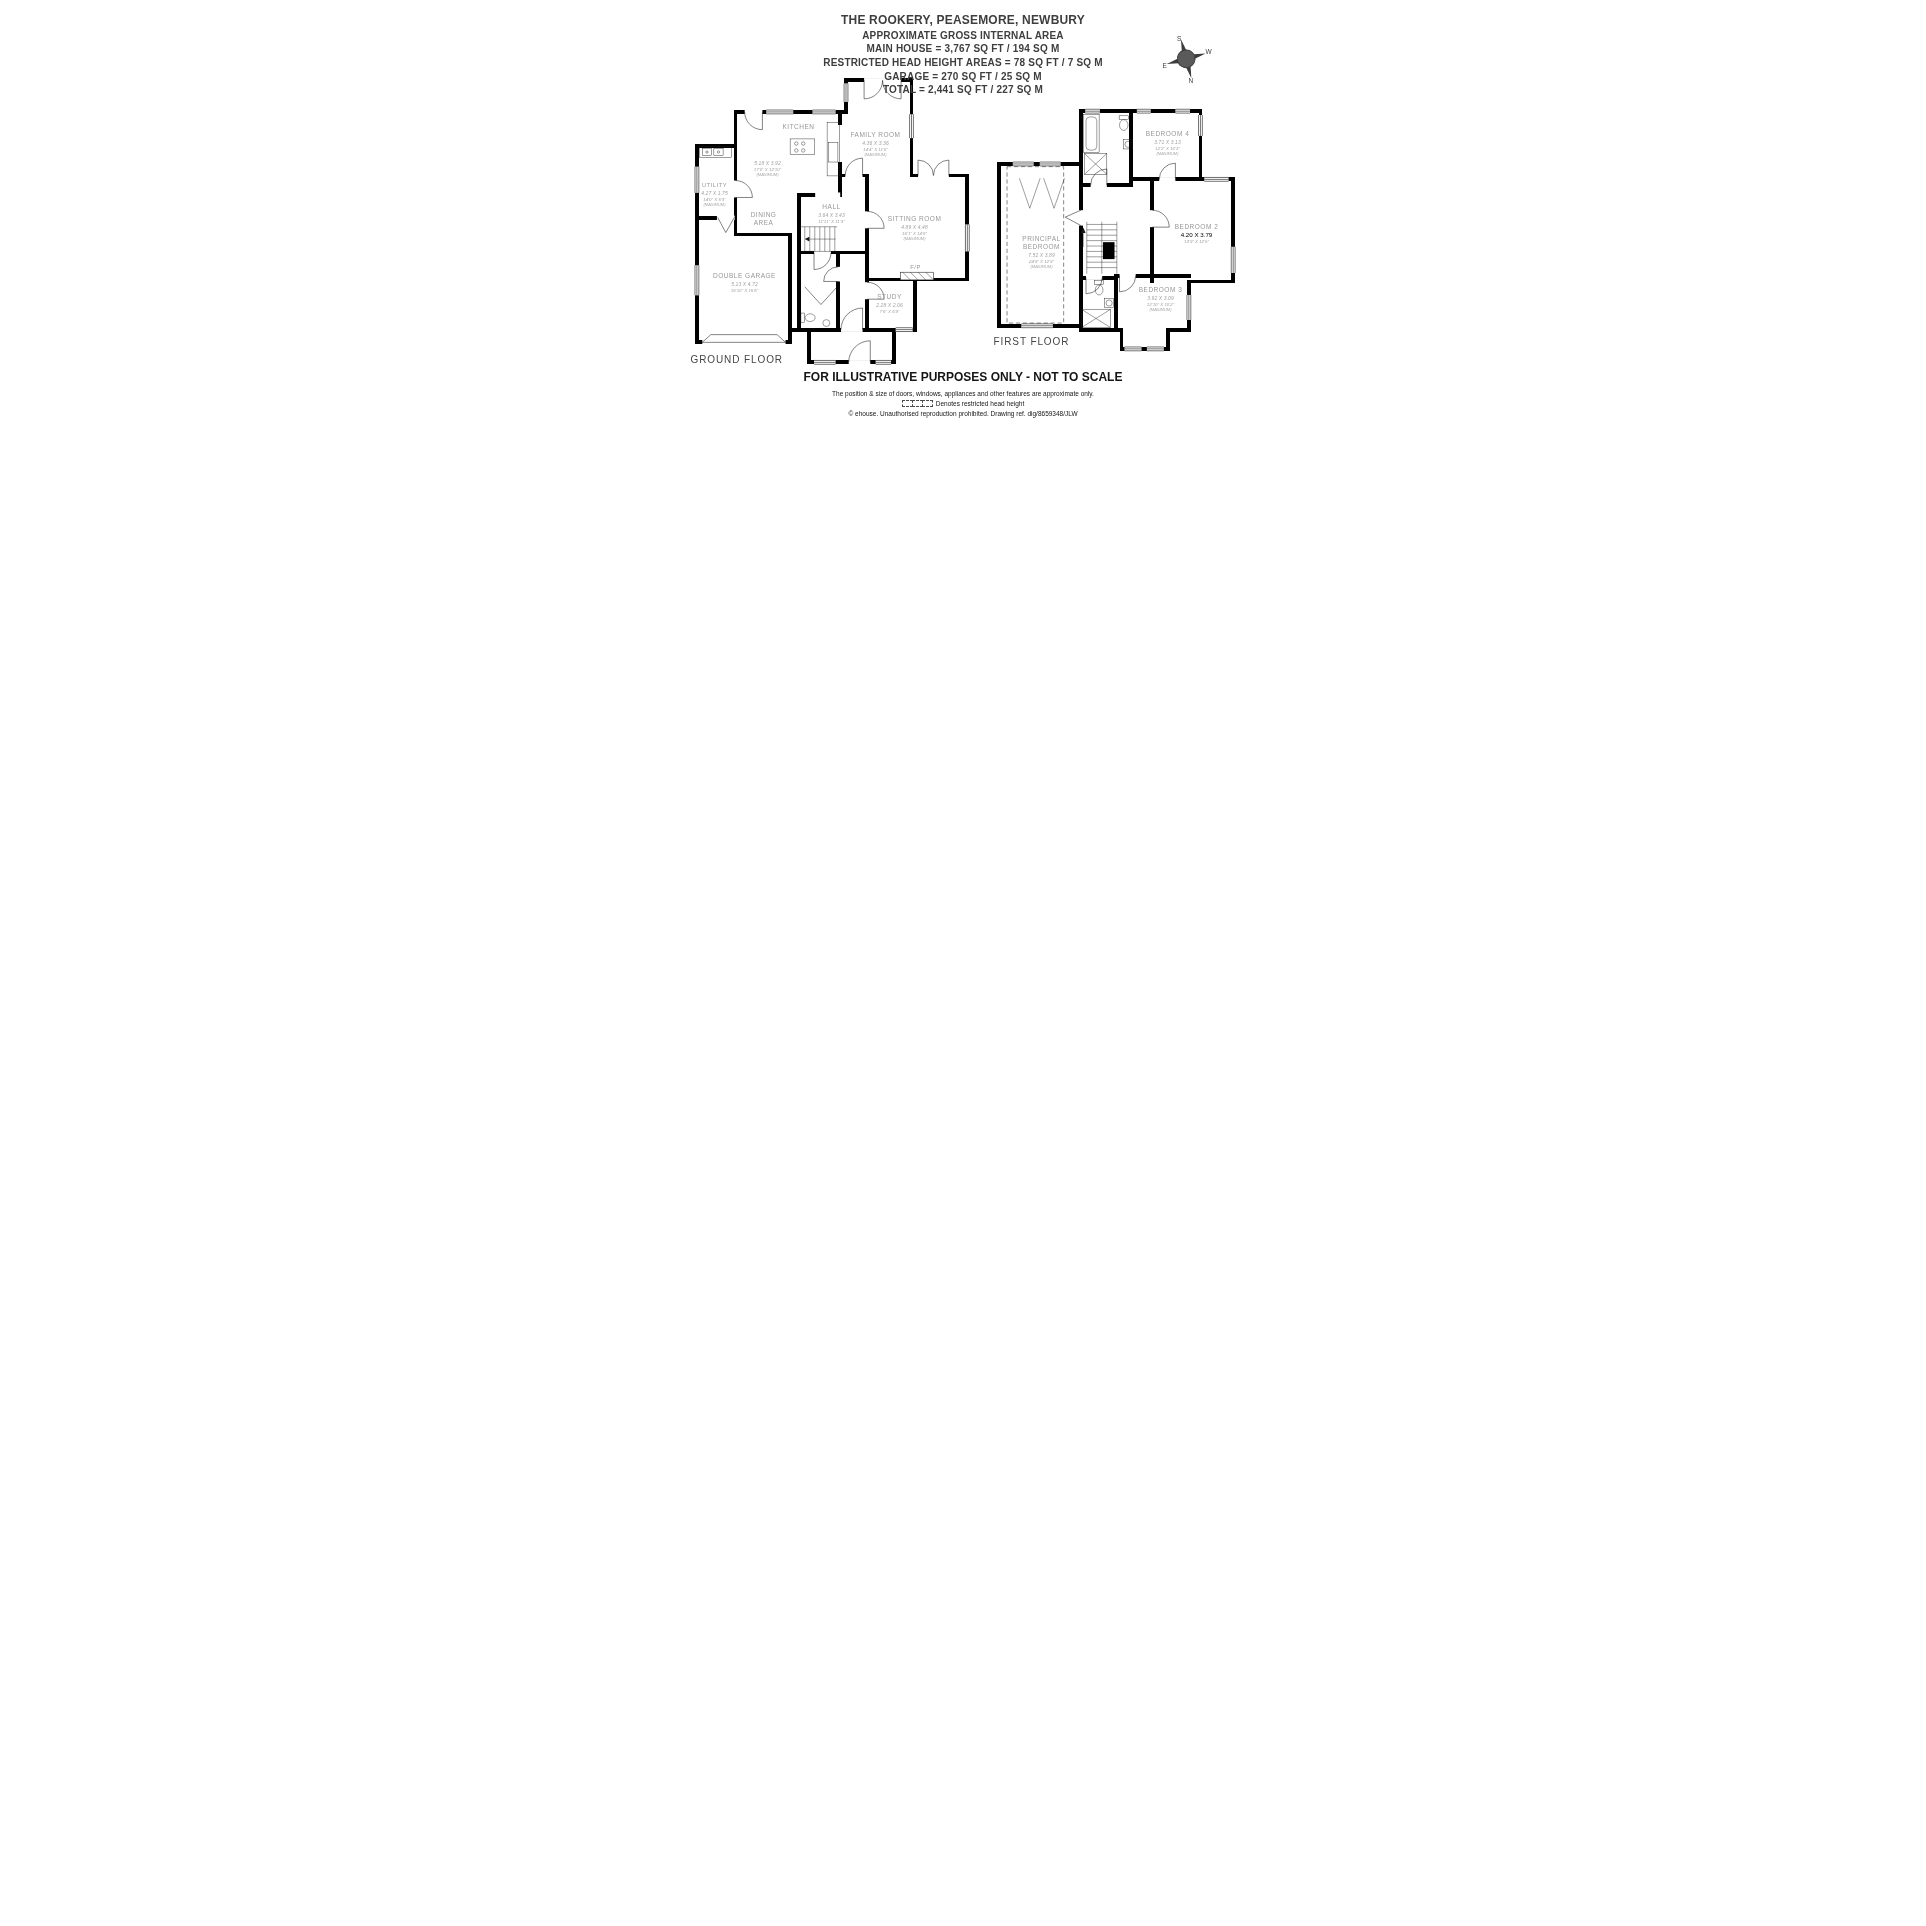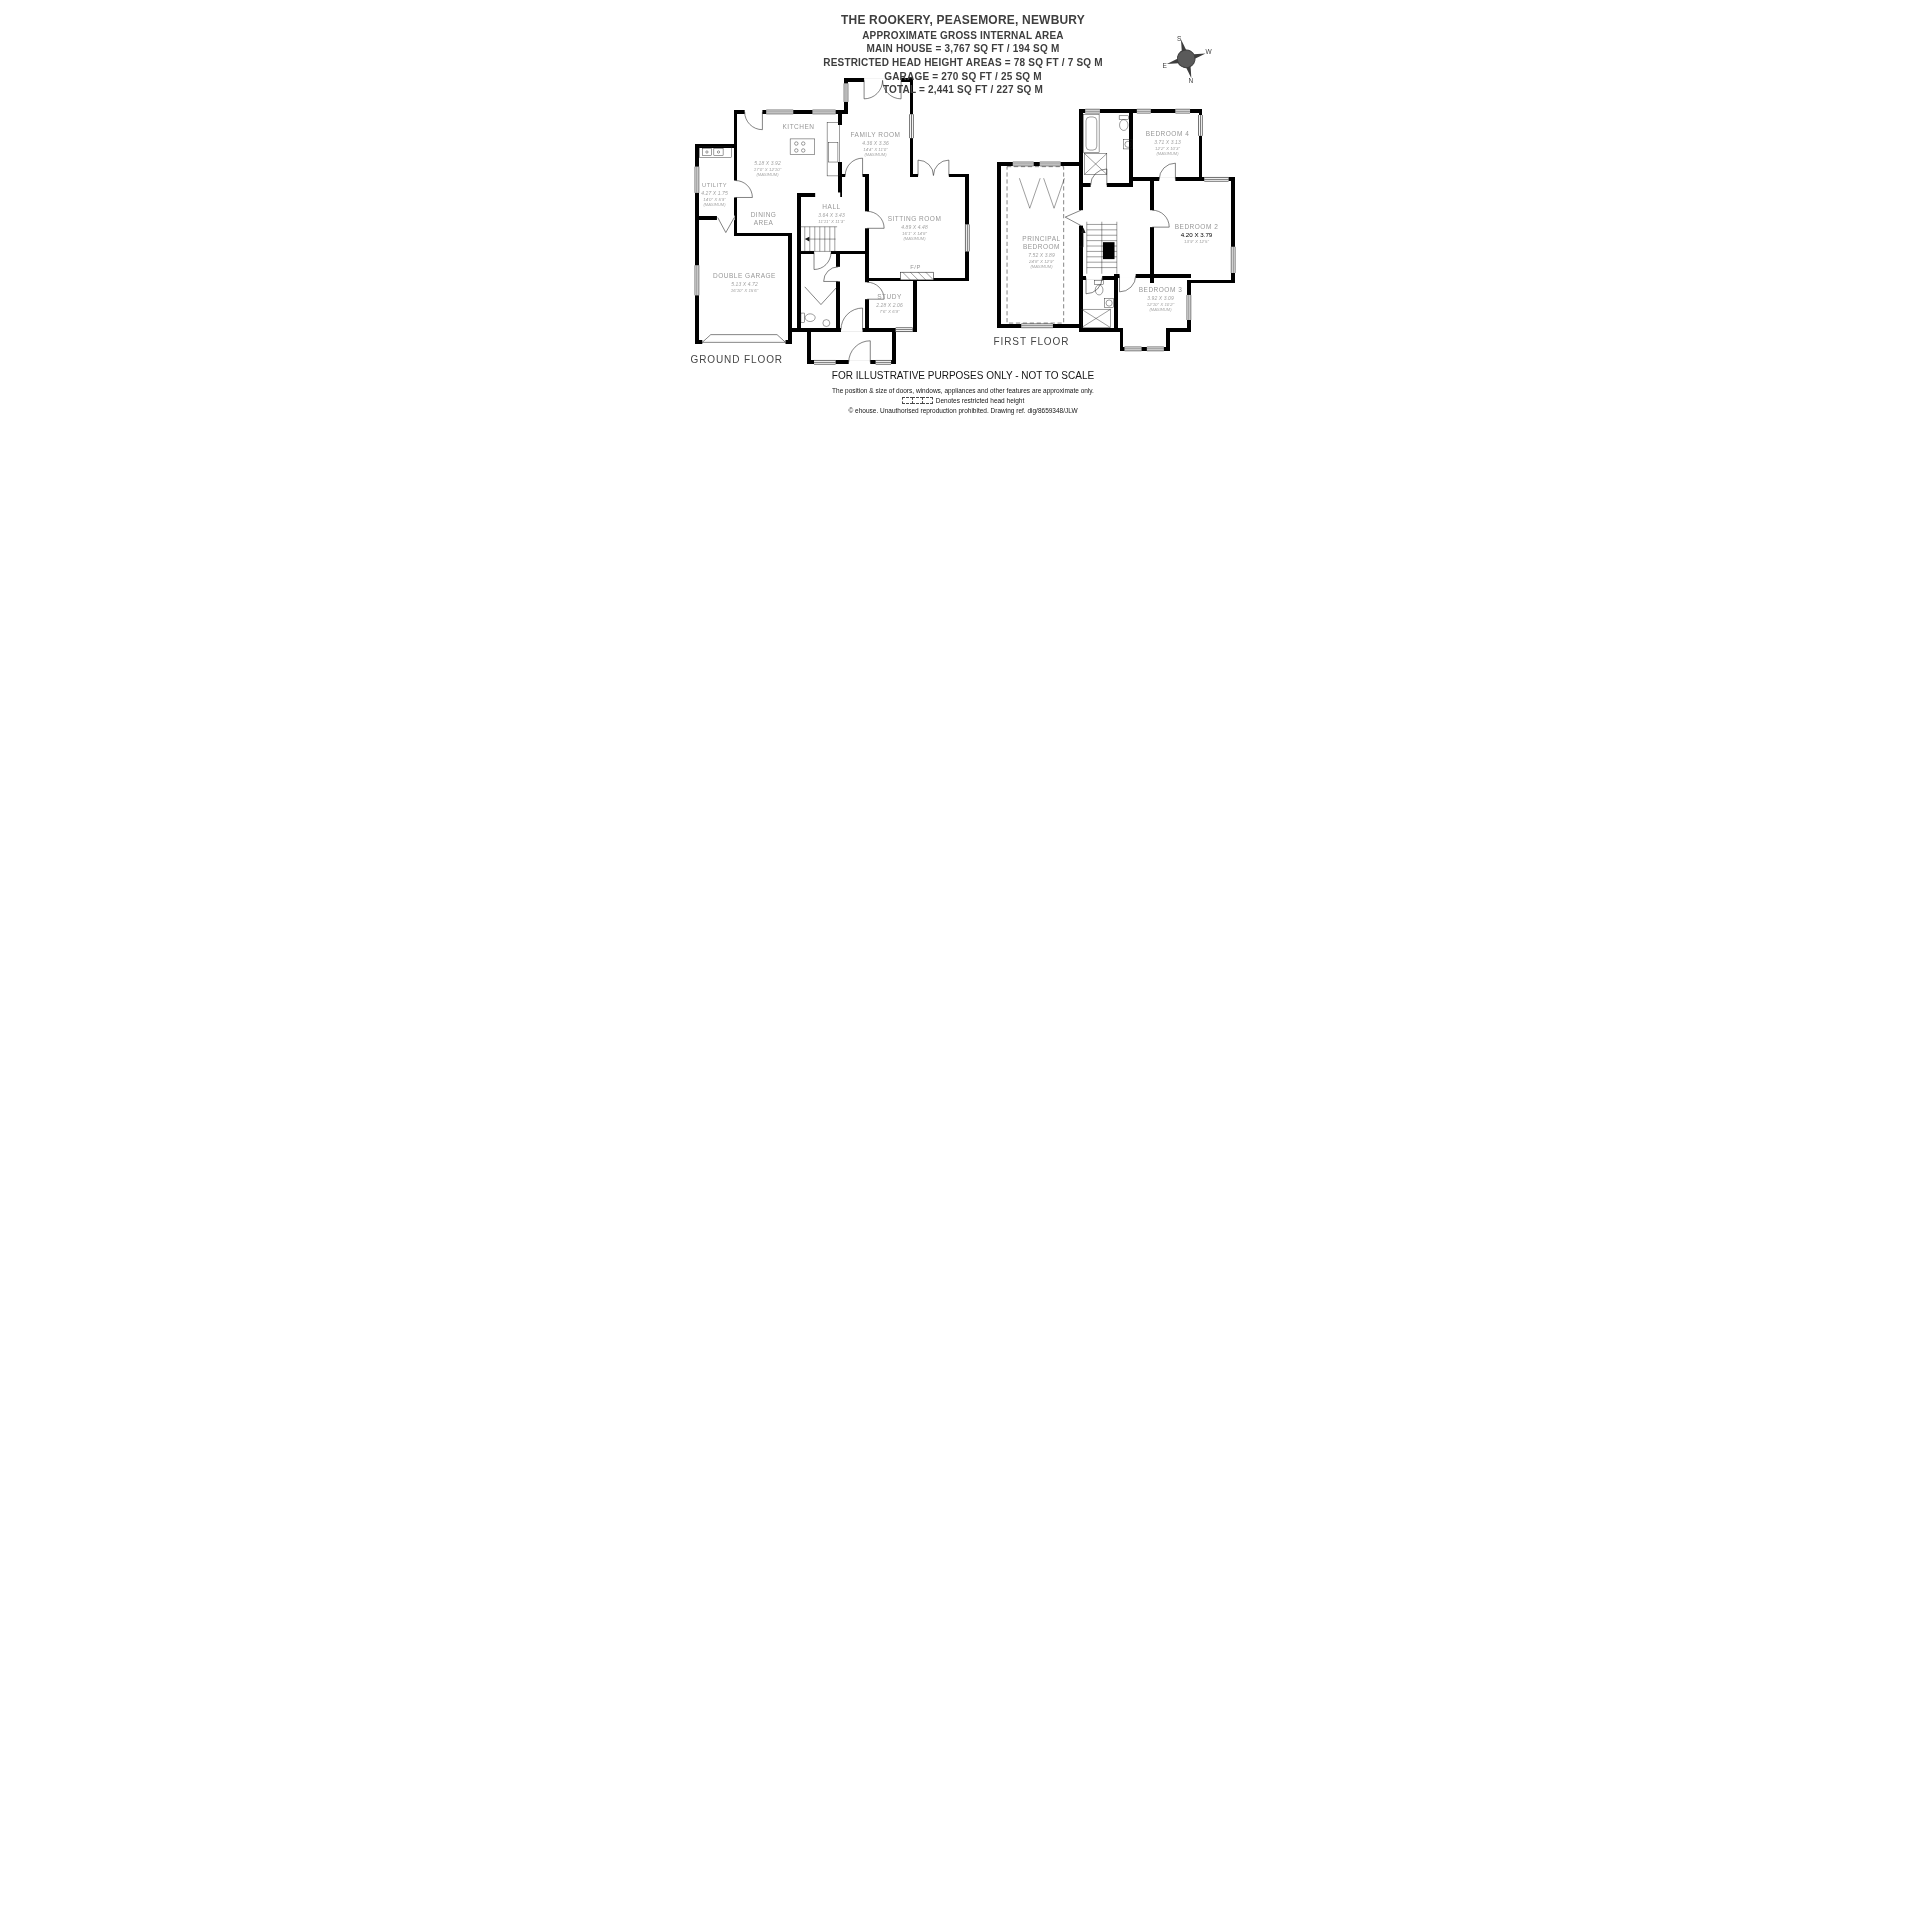--- a/index.html
+++ b/index.html
@@ -13,21 +13,21 @@
   
   .room-label{position:absolute;transform:translateX(-50%);text-align:center;z-index:3;}
   .rname{font-size:6.5px;letter-spacing:0.5px;color:#979797;line-height:8px;}
   .rname.small{font-size:5.8px;}
   .rdim{font-size:5px;font-style:italic;color:#a2a2a2;margin-top:1.2px;letter-spacing:0.1px;}
   .rdim2{font-size:4.4px;font-style:italic;color:#a2a2a2;margin-top:0.8px;}
   .rnote{font-size:4px;font-style:italic;color:#a8a8a8;margin-top:0.4px;}
   .floor-label{position:absolute;font-size:10px;letter-spacing:0.9px;color:#464646;z-index:3;}
   
   .footer{position:absolute;left:0;top:370px;width:601px;text-align:center;color:#151515;z-index:3;}
-  .footer .f1{font-size:10px;font-weight:normal;margin-bottom:6px;}
+  .footer .f1{font-size:12px;font-weight:bold;margin-bottom:6px;}
   .footer .f2{font-size:6.5px;margin-bottom:3.1px;}
   .footer .fleg{font-size:6.5px;margin-bottom:3.1px;display:flex;justify-content:center;align-items:center;gap:3.1px;}
   .legend-boxes{display:inline-flex;}
   .legend-box{width:8.9px;height:4.6px;border:0.6px dashed #4a4a4a;margin-right:-0.6px;}
   .footer .f3{font-size:6.5px;}
   
   .wall{stroke:#000;stroke-width:10;fill:none;stroke-linecap:square;}
   .gap{fill:#fff;}
   .win{stroke:#1a1a1a;stroke-width:1.6;fill:none;}
   .thin{stroke:#1a1a1a;stroke-width:1.4;fill:none;}

